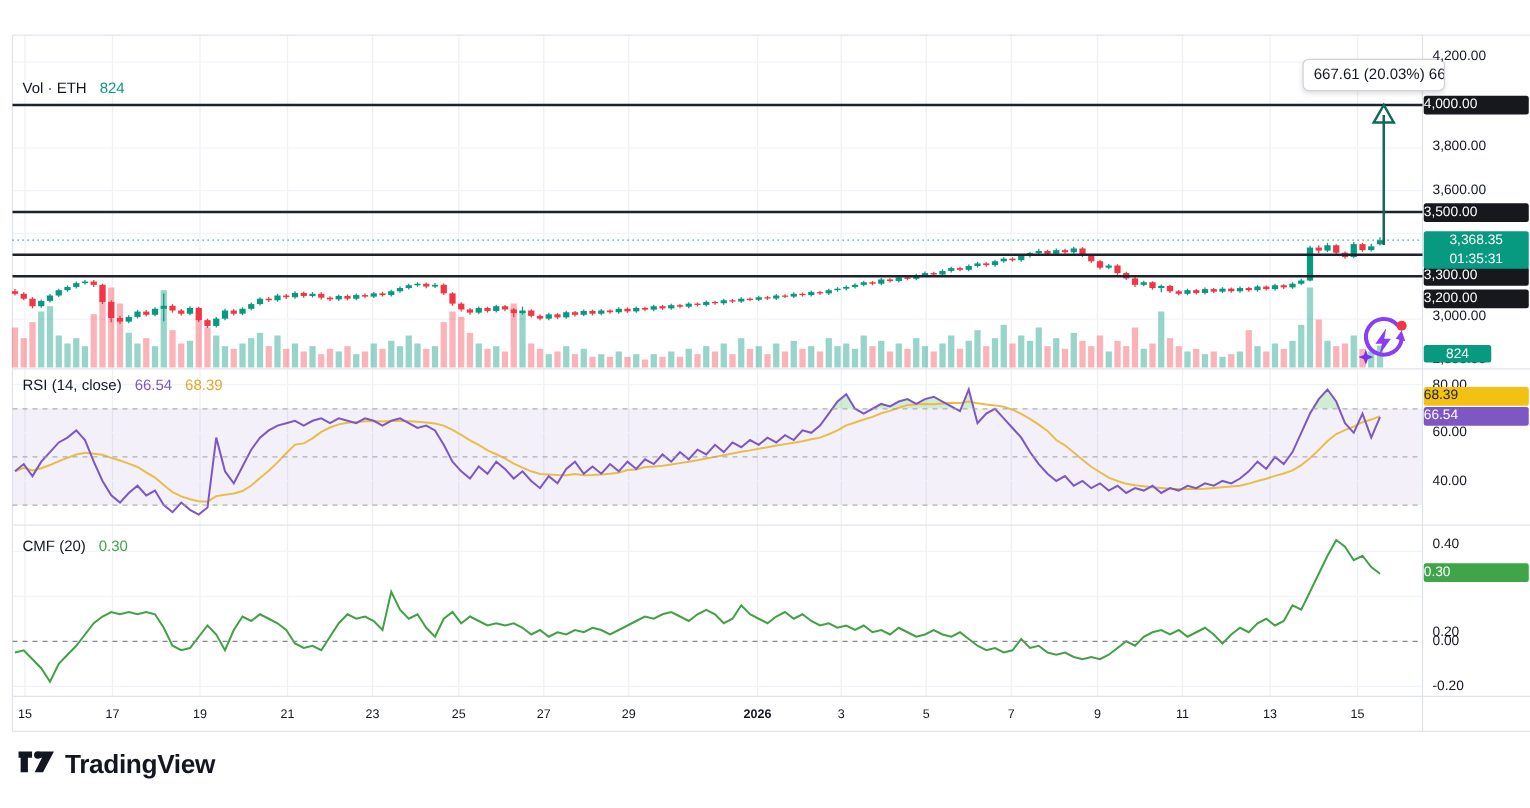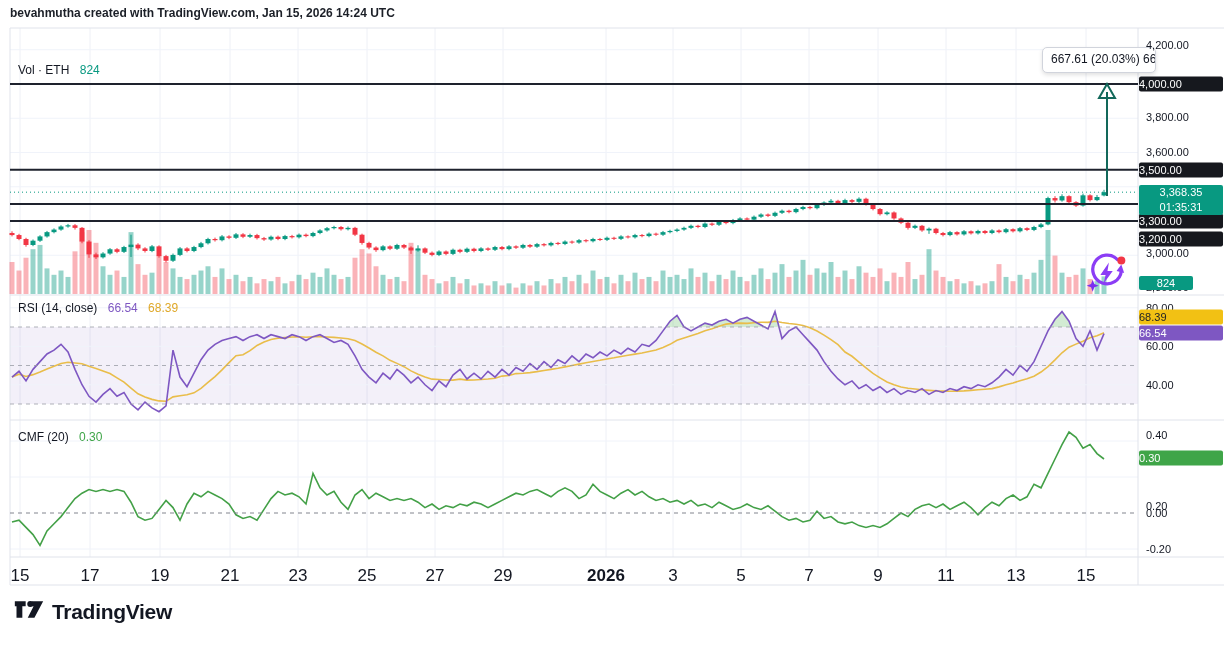--- a/index.html
+++ b/index.html
@@ -18,34 +18,33 @@
   .badge{position:absolute;left:1139px;width:84px;height:15px;line-height:15px;text-align:left;
          font-size:11px;border-radius:2px;transform:translateY(-50%);}
   .badge.dark{background:#16181e;color:#fff;}
   .badge.yellow{background:#f2c114;color:#1d2026;}
   .badge.purple{background:#7e57c2;color:#fff;}
   .badge.green{background:#3fa548;color:#fff;}
   .cur-badge{position:absolute;left:1139px;width:84px;background:#089981;color:#fff;border-radius:2px;
              text-align:center;font-size:11px;line-height:15px;padding:0;}
   .vol-badge{position:absolute;left:1139px;width:54px;height:14px;line-height:14px;background:#089981;
              color:#fff;font-size:11px;text-align:center;border-radius:2px;transform:translateY(-50%);}
-  .time-label{position:absolute;top:566px;font-size:17px;color:#131722;transform:translateX(-50%);}
+  .time-label{position:absolute;top:566px;font-size:10px;color:#131722;transform:translateX(-50%);}
   .time-label.bold{font-weight:700;}
   .tooltip{position:absolute;left:1042px;top:47px;width:96px;height:16px;background:#fff;
            border:1px solid #d1d4dc;border-radius:5px;box-shadow:0 2px 4px rgba(0,0,0,.12);
            padding:4px 8px;font-size:12px;color:#131722;white-space:nowrap;overflow:hidden;}
   .flash-icon{position:absolute;left:1086px;top:252px;width:42px;height:42px;}
   .footer{position:absolute;left:14px;top:600px;display:flex;align-items:flex-start;gap:8px;}
   .footer .brand{font-size:21px;font-weight:700;color:#131722;letter-spacing:-0.3px;}
 </style>
 </head>
 <body>
 
 <div id="app">
-  <div class="attribution">bevahmutha created with TradingView.com, Jan 15, 2026 14:24 UTC</div>
 
   <svg id="chart-svg" width="1224" height="646">
       <line x1="20" y1="28" x2="20" y2="557" stroke="#eef0f6" stroke-width="1"></line>
       <line x1="90" y1="28" x2="90" y2="557" stroke="#eef0f6" stroke-width="1"></line>
       <line x1="160" y1="28" x2="160" y2="557" stroke="#eef0f6" stroke-width="1"></line>
       <line x1="230" y1="28" x2="230" y2="557" stroke="#eef0f6" stroke-width="1"></line>
       <line x1="298" y1="28" x2="298" y2="557" stroke="#eef0f6" stroke-width="1"></line>
       <line x1="367" y1="28" x2="367" y2="557" stroke="#eef0f6" stroke-width="1"></line>
       <line x1="435" y1="28" x2="435" y2="557" stroke="#eef0f6" stroke-width="1"></line>
       <line x1="503" y1="28" x2="503" y2="557" stroke="#eef0f6" stroke-width="1"></line>

